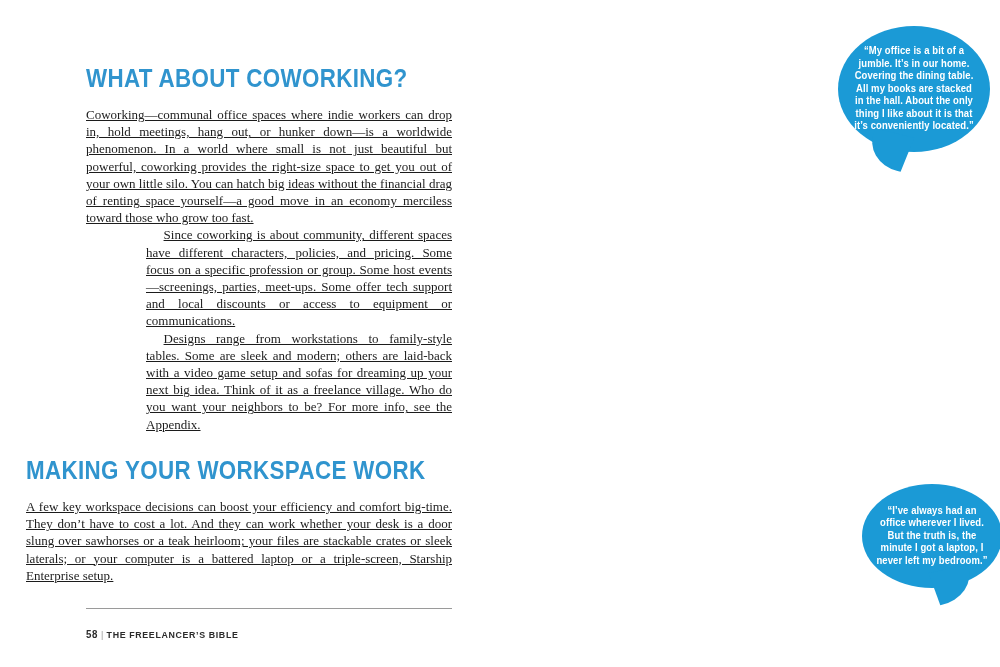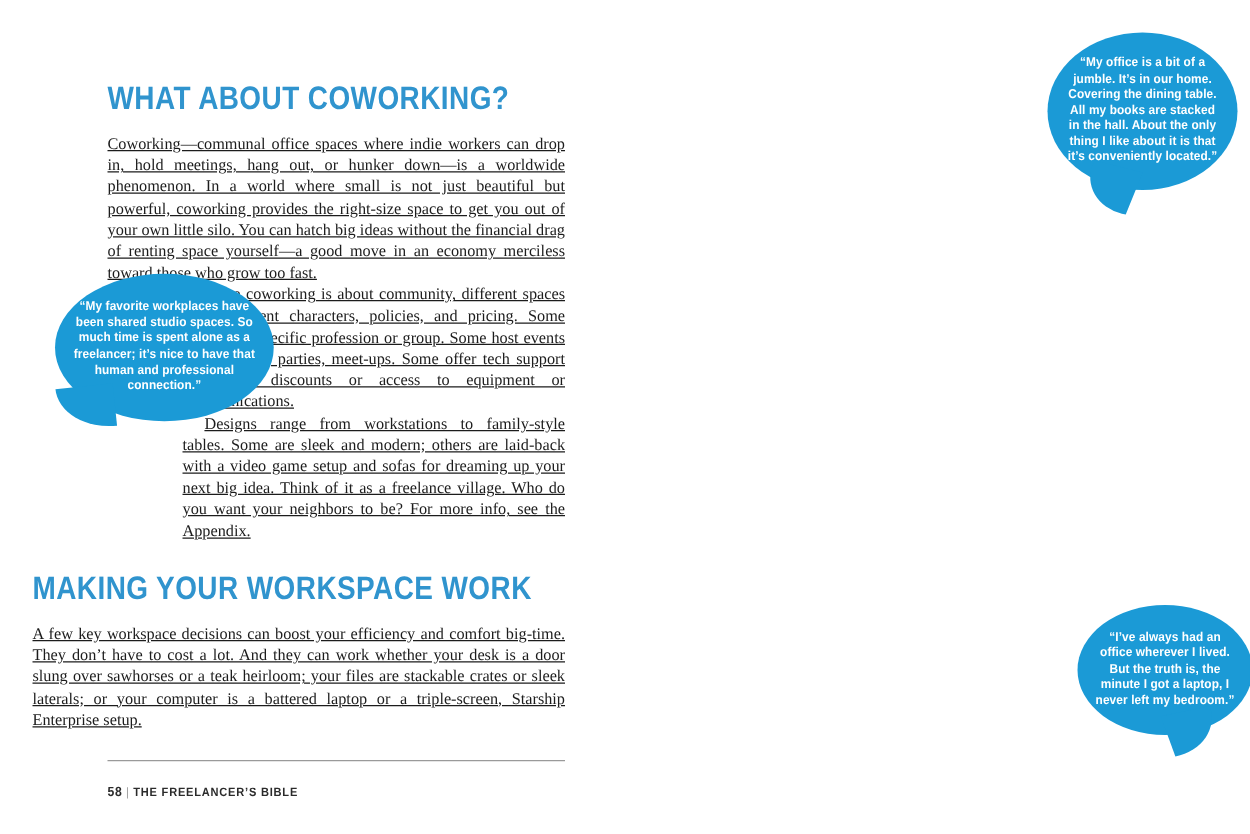--- a/index.html
+++ b/index.html
@@ -190,23 +190,20 @@
       </div>
     </div>
   </div>
 
   <div class="page-half page-right">
     
 
     
   </div>
 
-  <div class="bubble" id="bubble-1">
-    <span class="btext">“My favorite workplaces have been shared studio spaces. So much time is spent alone as a freelancer; it’s nice to have that human and professional connection.”</span>
-  </div>
 
   <div class="bubble" id="bubble-2">
     <span class="btext">“My office is a bit of a jumble. It’s in our home. Covering the dining table. All my books are stacked in the hall. About the only thing I like about it is that it’s conveniently located.”</span>
   </div>
 
   <div class="bubble" id="bubble-3">
     <span class="btext">“I’ve always had an office wherever I lived. But the truth is, the minute I got a laptop, I never left my bedroom.”</span>
   </div>
 
 </div>

